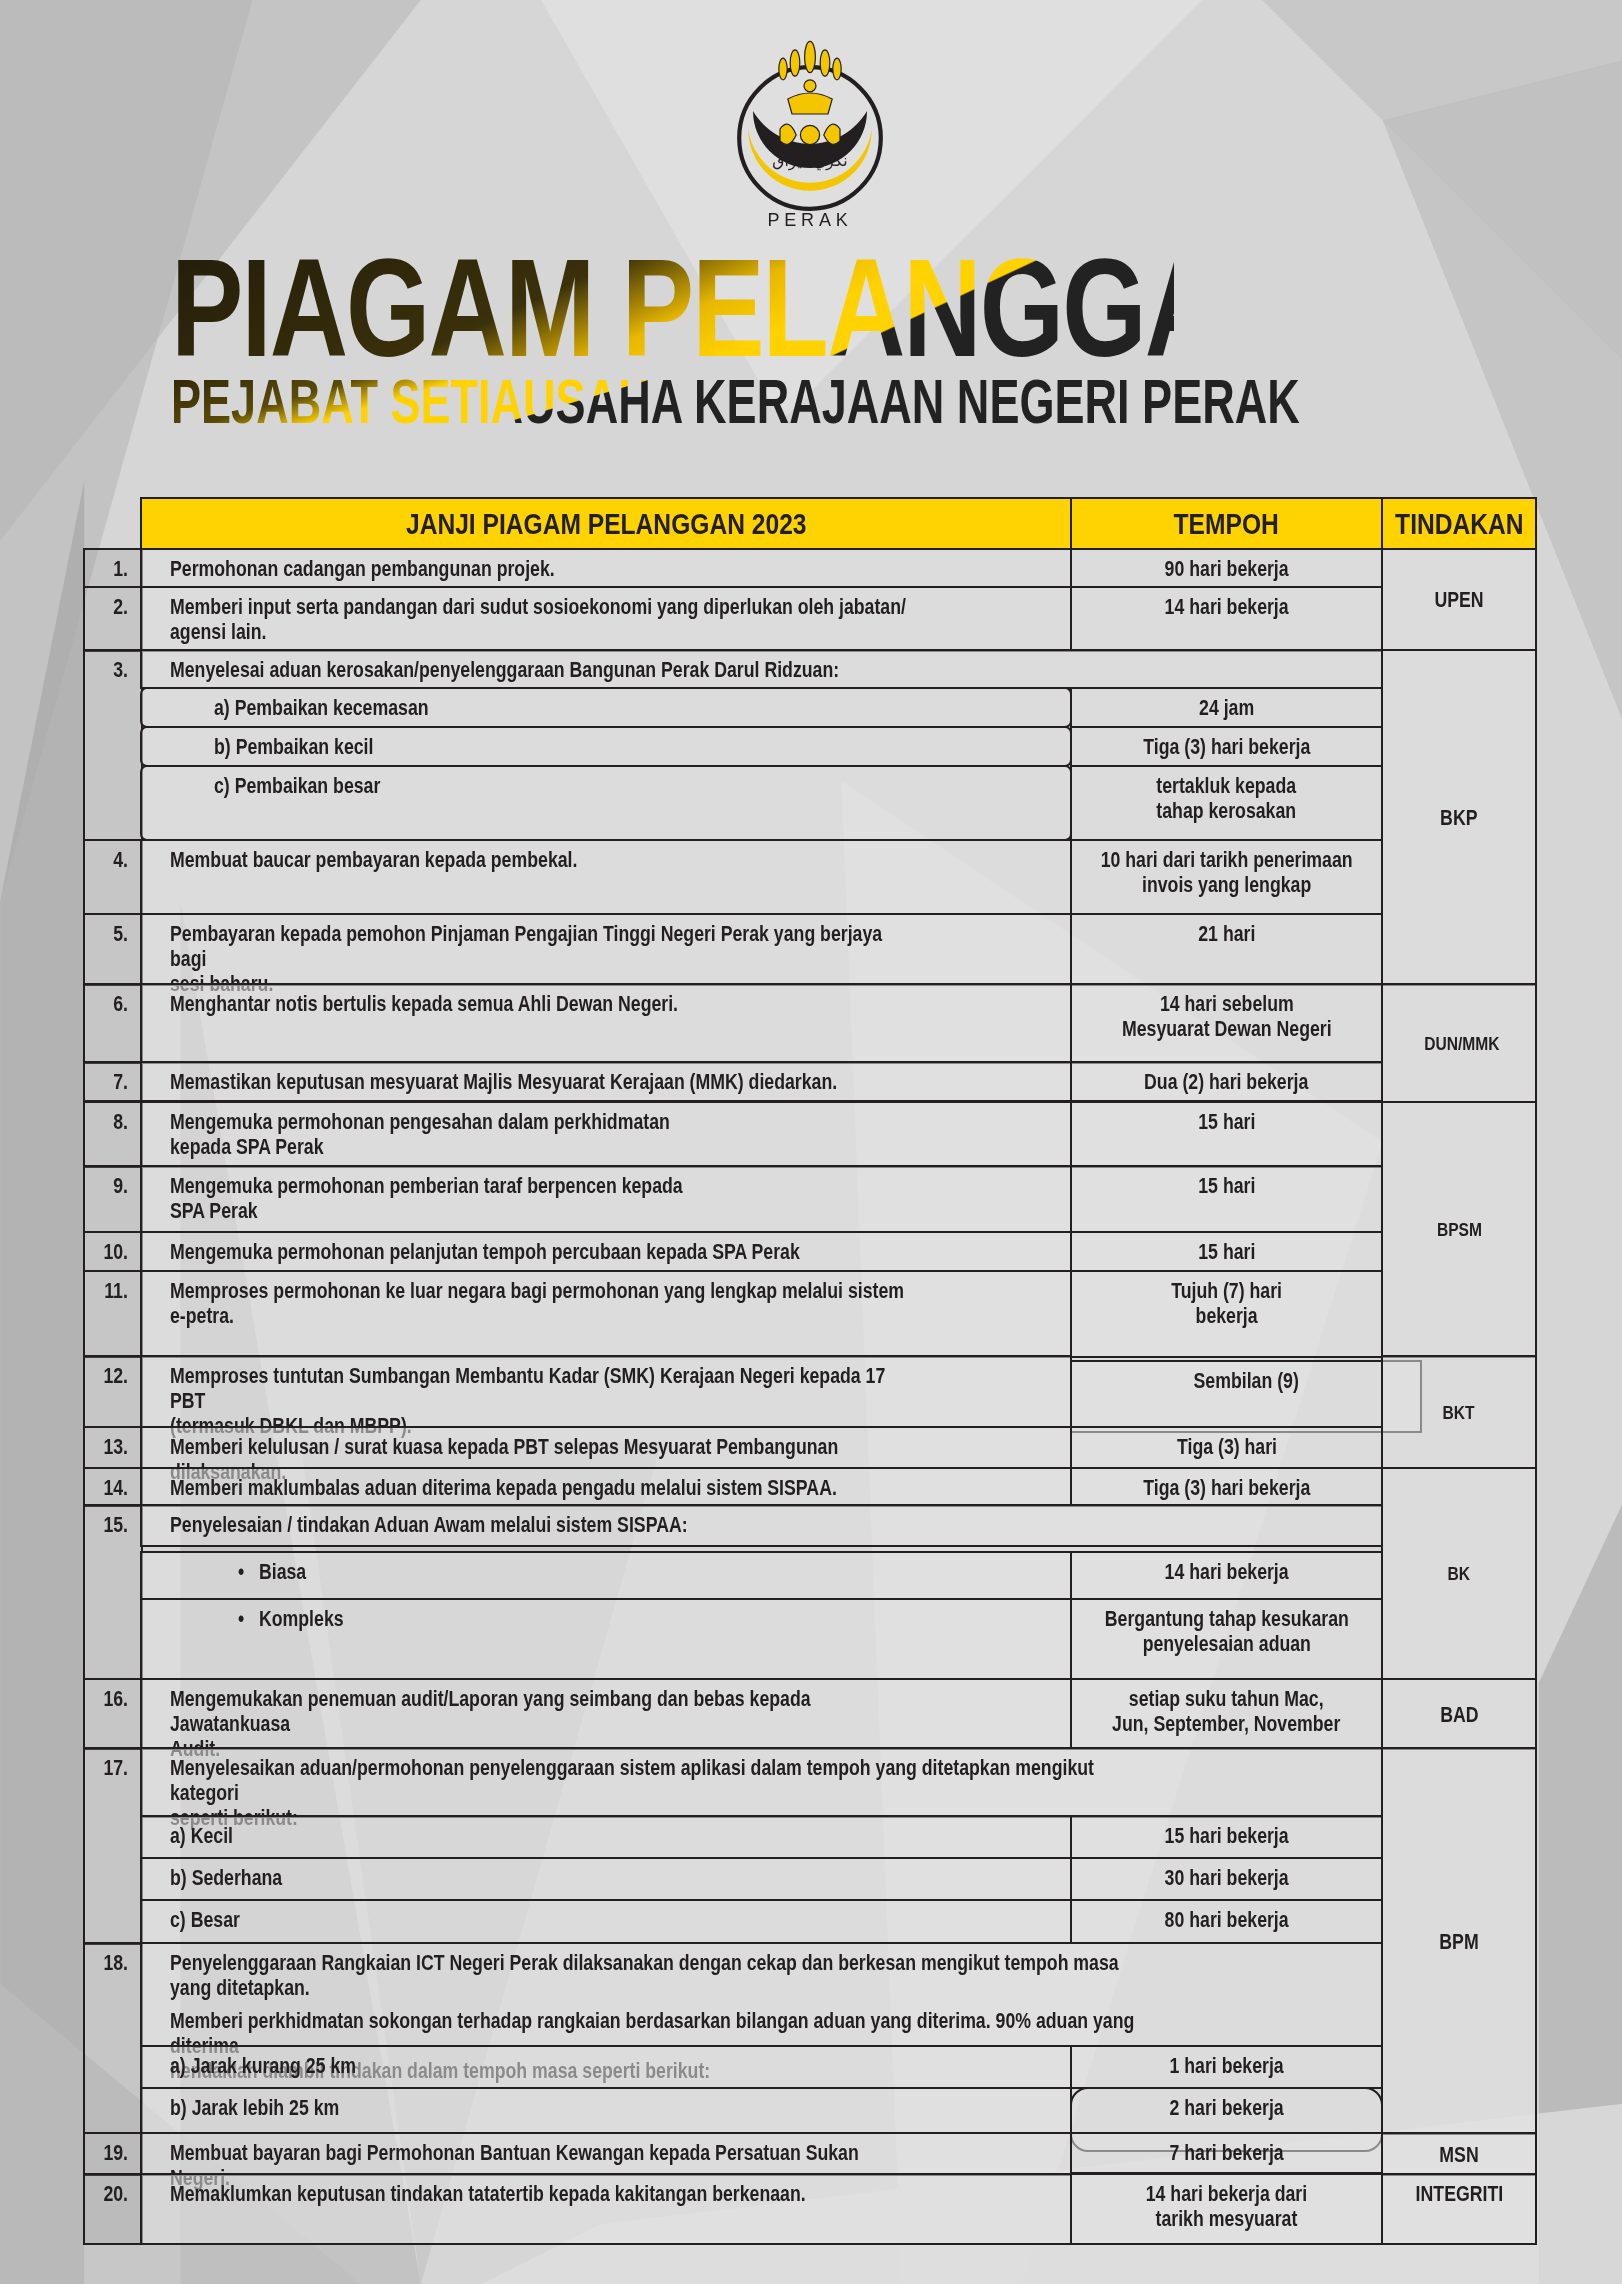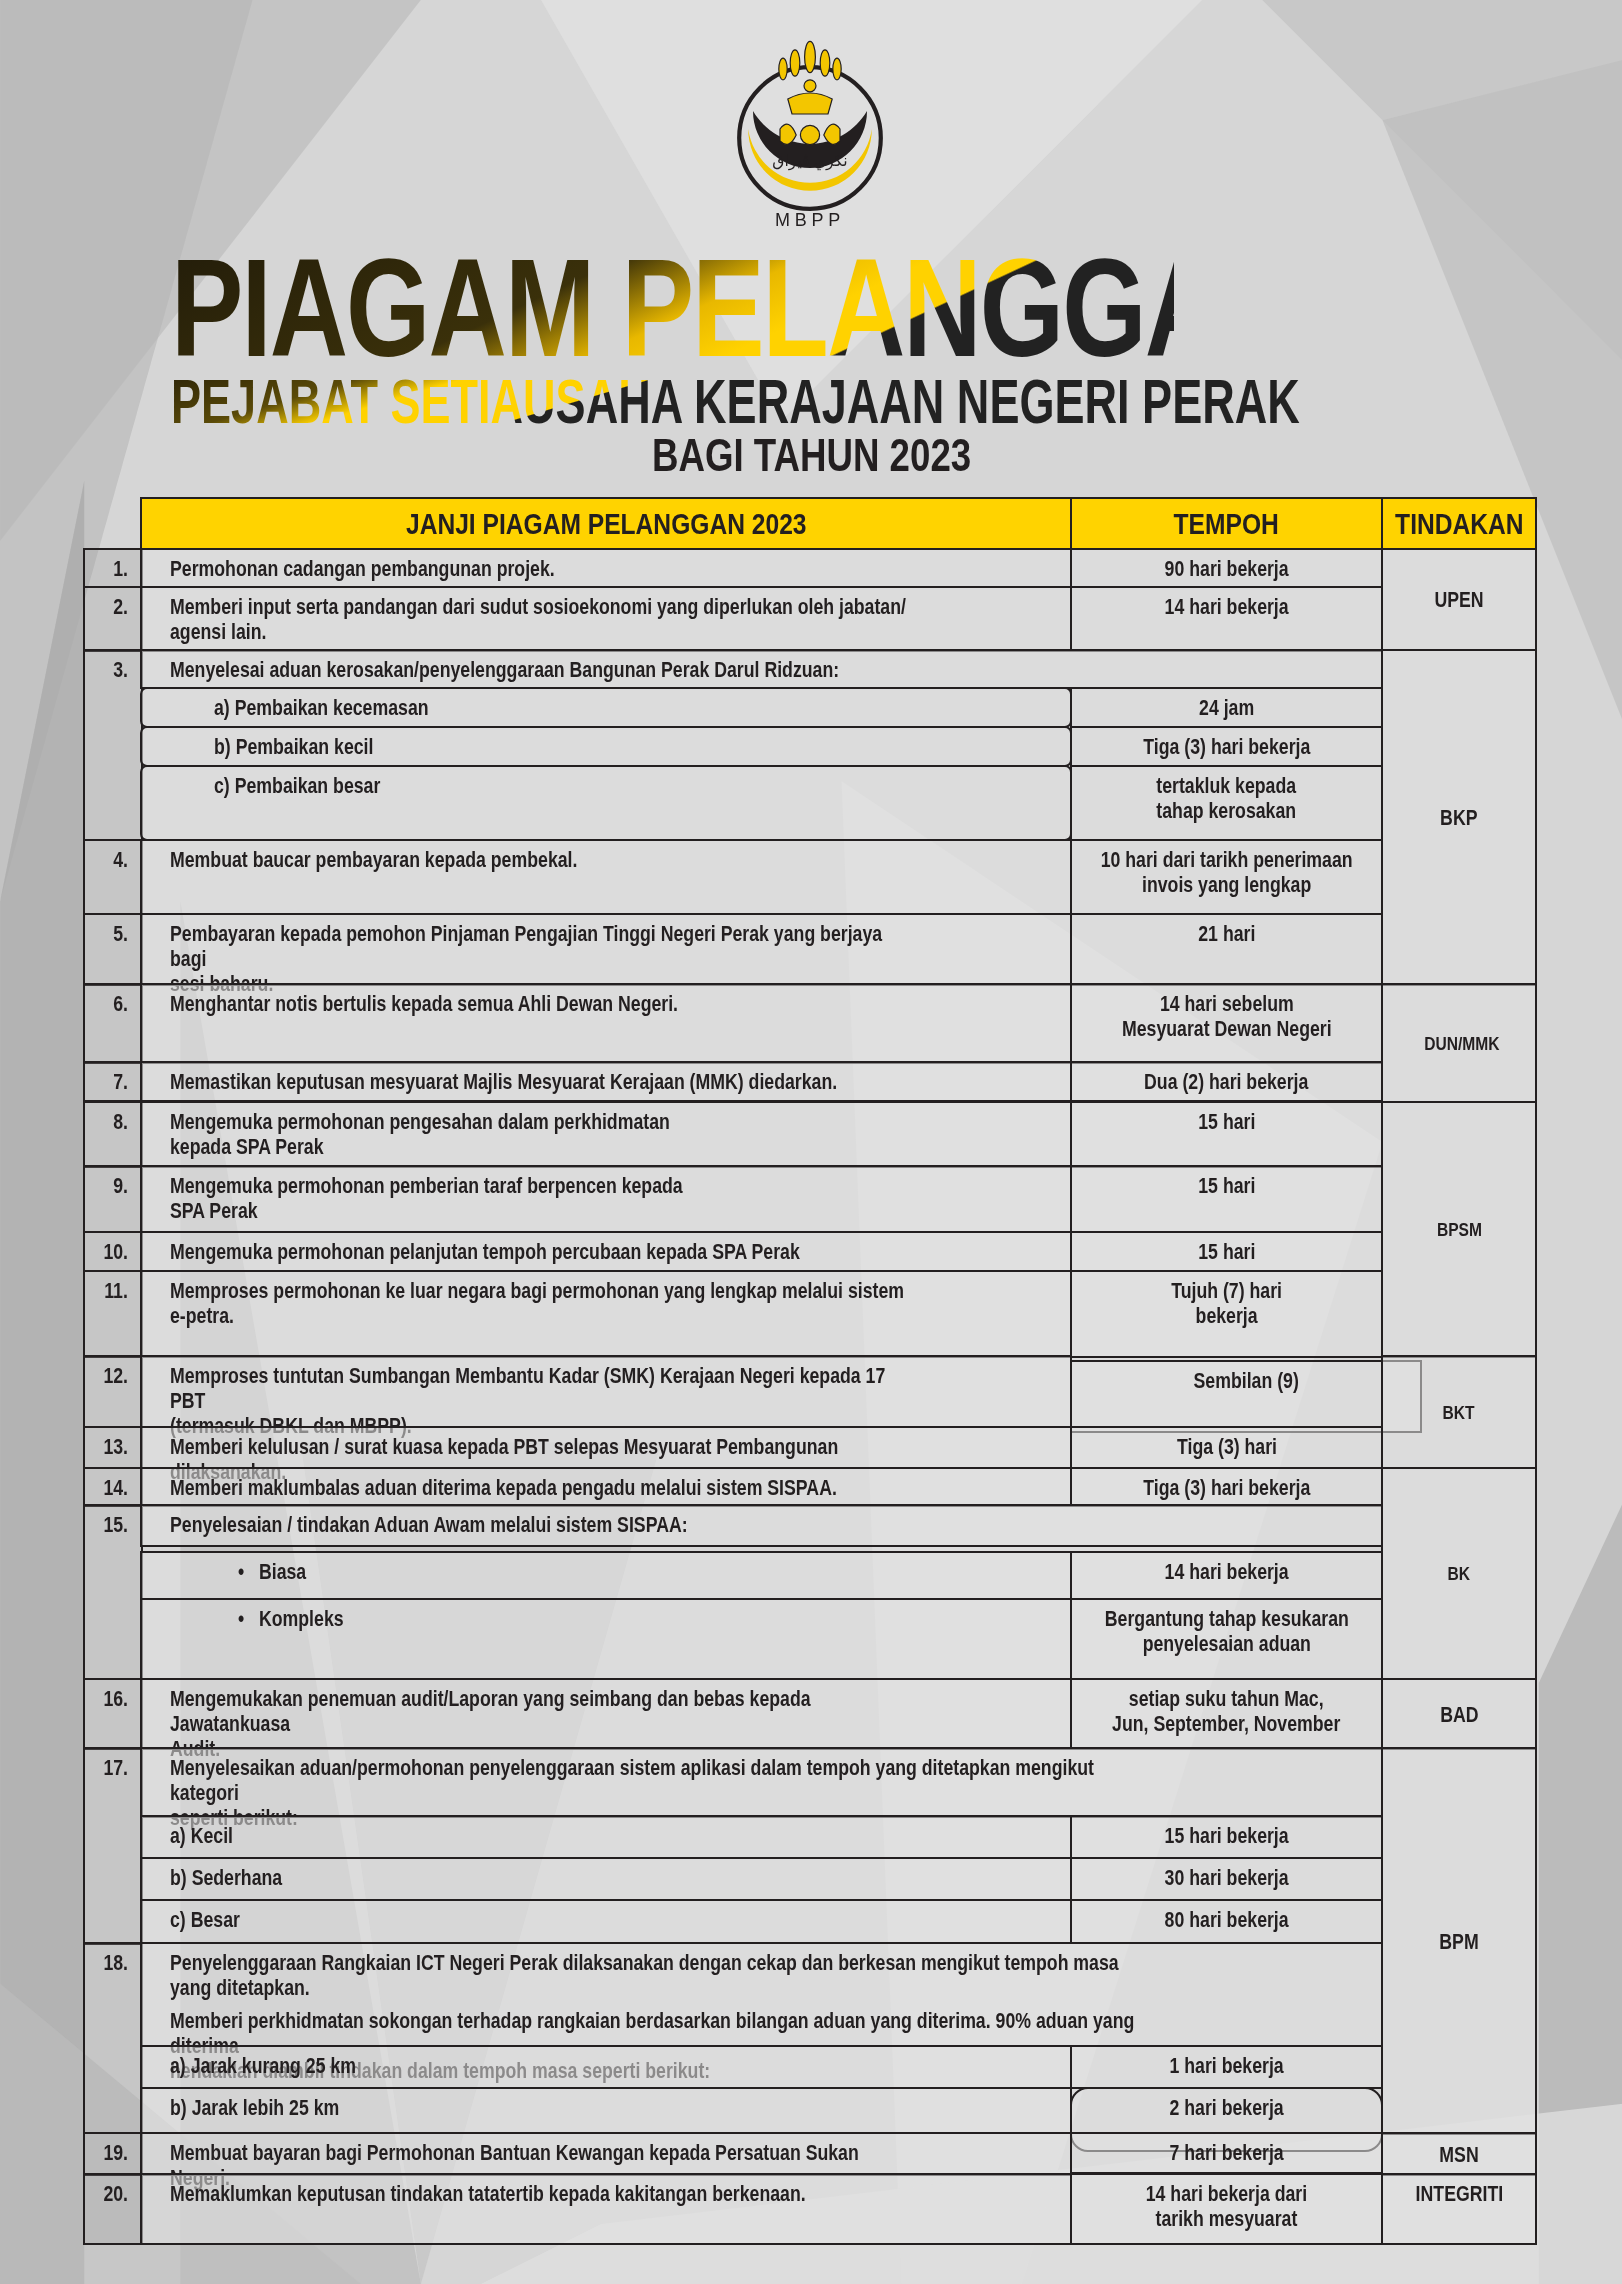--- a/index.html
+++ b/index.html
@@ -80,26 +80,25 @@
         <ellipse cx="90" cy="50" rx="7" ry="18"></ellipse>
         <ellipse cx="180" cy="50" rx="7" ry="18"></ellipse>
         <circle cx="135" cy="78" r="10"></circle>
         <path d="M98 100 Q135 80 172 100 L165 125 L105 125 Z"></path>
         <circle cx="135" cy="160" r="16"></circle>
         <path d="M85 150 Q100 130 112 160 Q100 185 85 170 Z"></path>
         <path d="M185 150 Q170 130 158 160 Q170 185 185 170 Z"></path>
       </g>
       <text x="135" y="212" text-anchor="middle" font-size="26" fill="#231f20">نكري ڤيراق</text>
     </svg>
-    <div class="logo-label">MBPP</div>
+    <div class="logo-label">PERAK</div>
   </div>
 
   <div class="title">PIAGAM PELANGGAN</div>
   <div class="subtitle">PEJABAT SETIAUSAHA KERAJAAN NEGERI PERAK</div>
-  <div class="year"><span>BAGI TAHUN 2023</span></div>
 
   <div class="tbl">
 
     <div class="cell head" style="left:140px;top:497px;width:932px;height:53px;">
         <span class="tx">JANJI PIAGAM PELANGGAN 2023</span>
       </div>
     <div class="cell head" style="left:1070px;top:497px;width:313px;height:53px;">
         <span class="tx">TEMPOH</span>
       </div>
     <div class="cell head" style="left:1381px;top:497px;width:156px;height:53px;">

